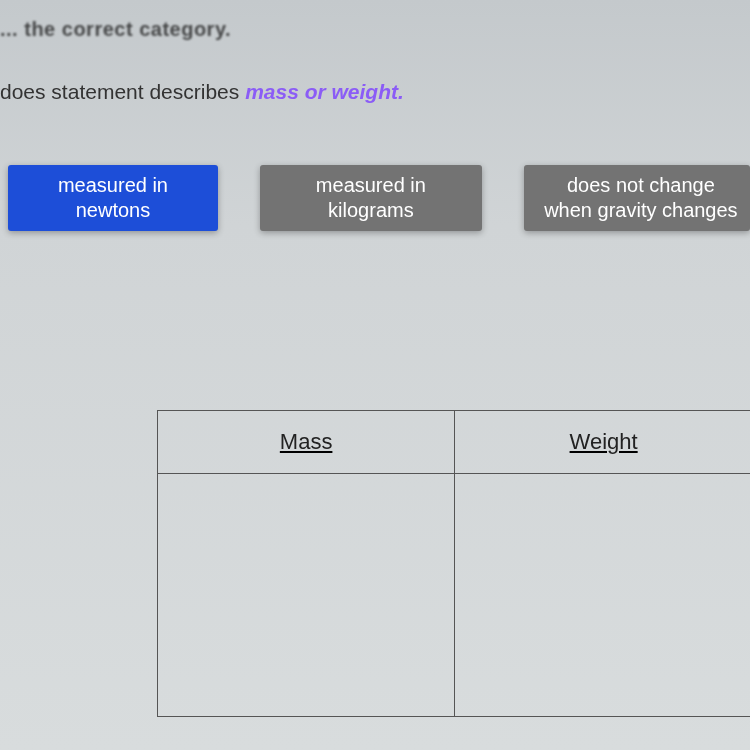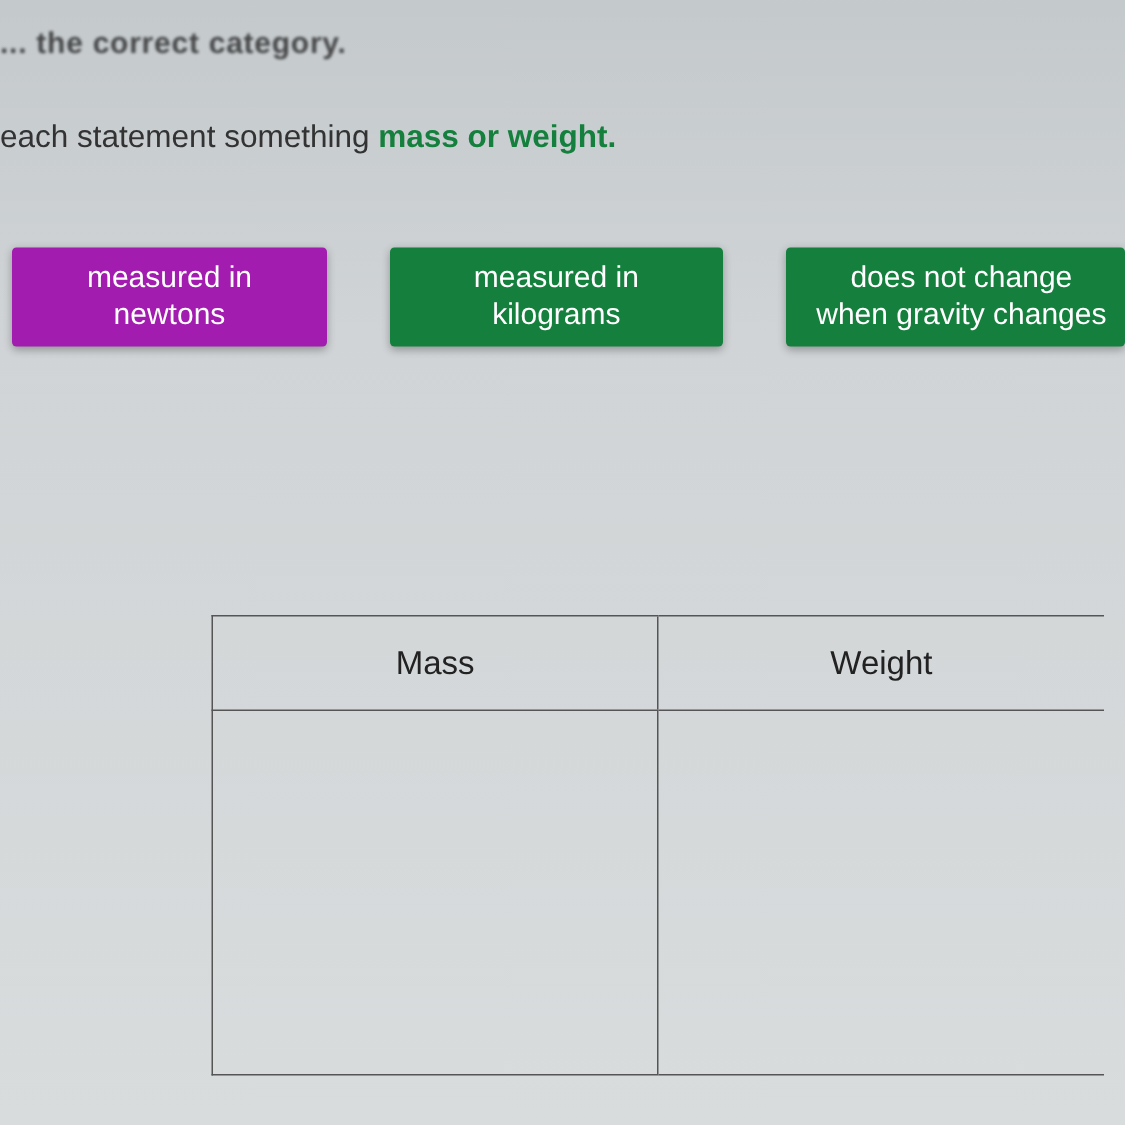--- a/index.html
+++ b/index.html
@@ -25,64 +25,66 @@
   }
   .instruction {
     position: absolute;
     top: 80px;
     left: 0;
     color: #333;
     font-size: 21px;
     font-weight: normal;
   }
   .instruction b {
-    color: #15803d;
+    color: #8b5cf6;
+    font-style: italic;
   }
   .tiles-area {
     position: absolute;
     top: 165px;
     left: 0;
     right: 0;
   }
   .tile-row {
     display: flex;
     justify-content: flex-start;
     margin-bottom: 40px;
     gap: 42px;
     padding-left: 8px;
   }
   .tile {
-    background: #a21caf;
+    background: #1d4ed8;
     color: #fff;
     font-size: 20px;
     text-align: center;
     padding: 8px 12px;
     border-radius: 3px;
     box-shadow: 0 2px 6px rgba(0,0,0,0.3);
     display: flex;
     align-items: center;
     justify-content: center;
     line-height: 1.25;
     min-height: 26px;
     cursor: move;
   }
   .tile.purple {
-    background: #15803d;
+    background: #737373;
   }
   .w1 { width: 203px; }
   .w2 { width: 216px; }
   .w3 { width: 212px; padding-left: 20px; }
   .w4 { width: 208px; }
   .w5 { width: 200px; }
   .w6 { width: 190px; }
   .table-area {
     position: absolute;
     top: 410px;
-    left: 141px;
+    left: 157px;
     right: 0;
+    text-decoration: underline;
   }
   table {
     border-collapse: collapse;
     width: 595px;
   }
   th {
     font-weight: normal;
     color: #222;
     font-size: 22px;
     padding: 18px 0;
@@ -106,21 +108,21 @@
   th:last-child {
     border-right: none;
   }
 </style>
 </head>
 <body>
 
 <div class="cutoff-text">... the correct category.</div>
 
 <div class="instruction">
-  <span>each statement something </span><b>mass or weight.</b>
+  <span>does statement describes </span><b>mass or weight.</b>
 </div>
 
 <div class="tiles-area">
   <div class="tile-row">
     <div class="tile w1">measured in newtons</div>
     <div class="tile purple w2">measured in kilograms</div>
     <div class="tile purple w3">does not change when gravity changes</div>
   </div>
 </div>
 

